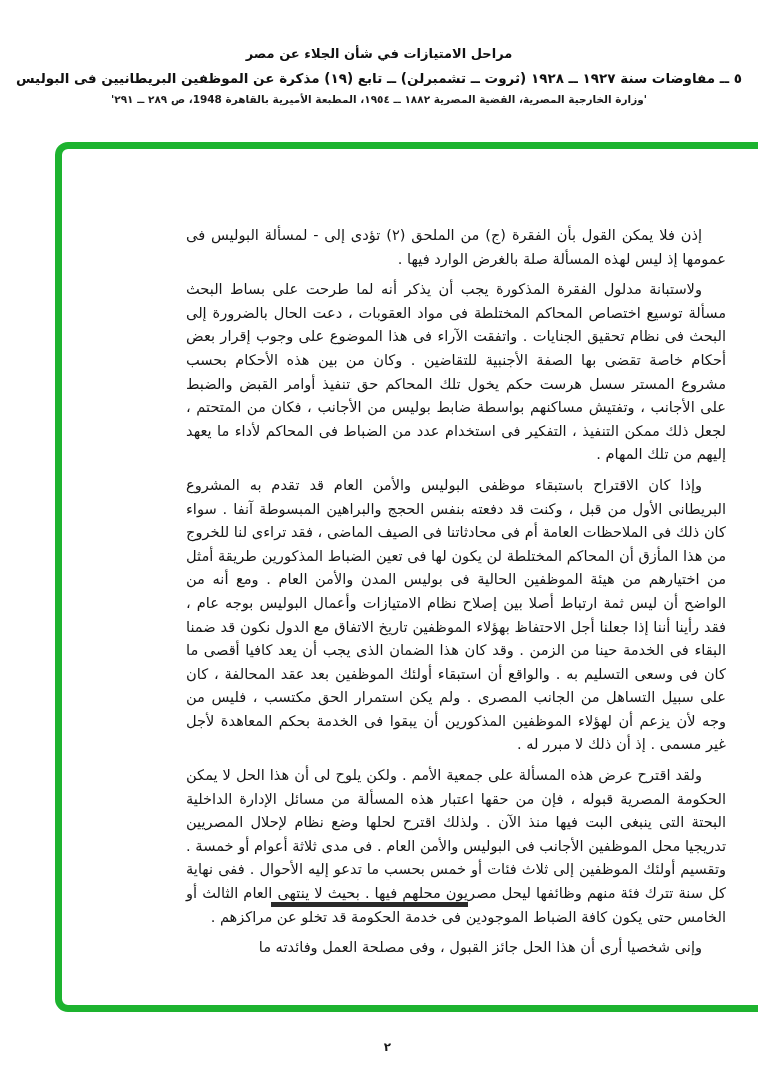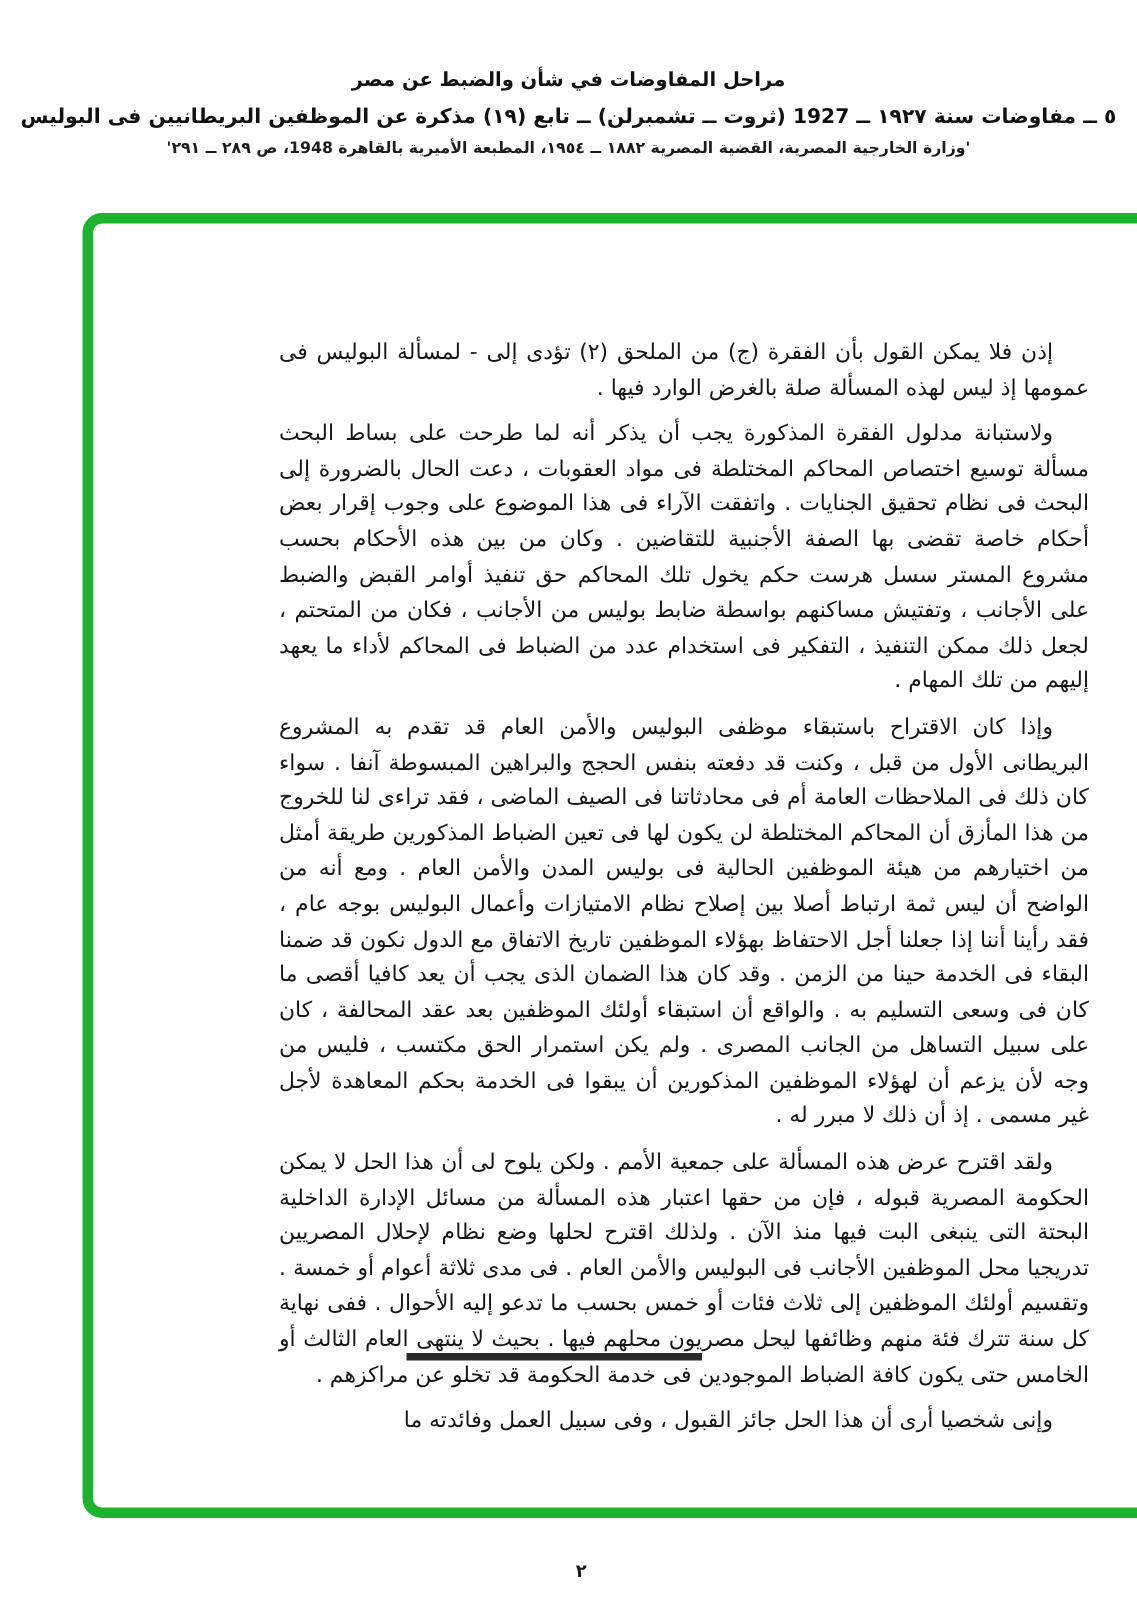--- a/index.html
+++ b/index.html
@@ -91,29 +91,29 @@
     text-align: center;
     font-size: 12px;
     font-weight: bold;
     color: #1a1a1a;
   }
 </style>
 </head>
 <body>
 
 <div class="doc-header">
-  <div class="h-line1">مراحل المفاوضات في شأن والضبط عن مصر</div>
-  <div class="h-line2">٥ ــ مفاوضات سنة ١٩٢٧ ــ 1927 (ثروت ــ تشمبرلن) ــ تابع (١٩) مذكرة عن الموظفين البريطانيين فى البوليس</div>
+  <div class="h-line1">مراحل الامتيازات في شأن الجلاء عن مصر</div>
+  <div class="h-line2">٥ ــ مفاوضات سنة ١٩٢٧ ــ ١٩٢٨ (ثروت ــ تشمبرلن) ــ تابع (١٩) مذكرة عن الموظفين البريطانيين فى البوليس</div>
   <div class="h-line3">'وزارة الخارجية المصرية، القضية المصرية ١٨٨٢ ــ ١٩٥٤، المطبعة الأميرية بالقاهرة 1948، ص ٢٨٩ ــ ٢٩١'</div>
 </div>
 
 <div class="annotation-frame" style="border-color: rgb(29, 179, 47);">
   <div class="scan-text">
     <p>إذن فلا يمكن القول بأن الفقرة (ج) من الملحق (٢) تؤدى إلى - لمسألة البوليس فى عمومها إذ ليس لهذه المسألة صلة بالغرض الوارد فيها .</p>
     <p>ولاستبانة مدلول الفقرة المذكورة يجب أن يذكر أنه لما طرحت على بساط البحث مسألة توسيع اختصاص المحاكم المختلطة فى مواد العقوبات ، دعت الحال بالضرورة إلى البحث فى نظام تحقيق الجنايات . واتفقت الآراء فى هذا الموضوع على وجوب إقرار بعض أحكام خاصة تقضى بها الصفة الأجنبية للتقاضين . وكان من بين هذه الأحكام بحسب مشروع المستر سسل هرست حكم يخول تلك المحاكم حق تنفيذ أوامر القبض والضبط على الأجانب ، وتفتيش مساكنهم بواسطة ضابط بوليس من الأجانب ، فكان من المتحتم ، لجعل ذلك ممكن التنفيذ ، التفكير فى استخدام عدد من الضباط فى المحاكم لأداء ما يعهد إليهم من تلك المهام .</p>
     <p>وإذا كان الاقتراح باستبقاء موظفى البوليس والأمن العام قد تقدم به المشروع البريطانى الأول من قبل ، وكنت قد دفعته بنفس الحجج والبراهين المبسوطة آنفا . سواء كان ذلك فى الملاحظات العامة أم فى محادثاتنا فى الصيف الماضى ، فقد تراءى لنا للخروج من هذا المأزق أن المحاكم المختلطة لن يكون لها فى تعين الضباط المذكورين طريقة أمثل من اختيارهم من هيئة الموظفين الحالية فى بوليس المدن والأمن العام . ومع أنه من الواضح أن ليس ثمة ارتباط أصلا بين إصلاح نظام الامتيازات وأعمال البوليس بوجه عام ، فقد رأينا أننا إذا جعلنا أجل الاحتفاظ بهؤلاء الموظفين تاريخ الاتفاق مع الدول نكون قد ضمنا البقاء فى الخدمة حينا من الزمن . وقد كان هذا الضمان الذى يجب أن يعد كافيا أقصى ما كان فى وسعى التسليم به . والواقع أن استبقاء أولئك الموظفين بعد عقد المحالفة ، كان على سبيل التساهل من الجانب المصرى . ولم يكن استمرار الحق مكتسب ، فليس من وجه لأن يزعم أن لهؤلاء الموظفين المذكورين أن يبقوا فى الخدمة بحكم المعاهدة لأجل غير مسمى . إذ أن ذلك لا مبرر له .</p>
     <p>ولقد اقترح عرض هذه المسألة على جمعية الأمم . ولكن يلوح لى أن هذا الحل لا يمكن الحكومة المصرية قبوله ، فإن من حقها اعتبار هذه المسألة من مسائل الإدارة الداخلية البحتة التى ينبغى البت فيها منذ الآن . ولذلك اقترح لحلها وضع نظام لإحلال المصريين تدريجيا محل الموظفين الأجانب فى البوليس والأمن العام . فى مدى ثلاثة أعوام أو خمسة . وتقسيم أولئك الموظفين إلى ثلاث فئات أو خمس بحسب ما تدعو إليه الأحوال . ففى نهاية كل سنة تترك فئة منهم وظائفها ليحل مصريون محلهم فيها . بحيث لا ينتهى العام الثالث أو الخامس حتى يكون كافة الضباط الموجودين فى خدمة الحكومة قد تخلو عن مراكزهم .</p>
-    <p>وإنى شخصيا أرى أن هذا الحل جائز القبول ، وفى سبيل العمل وفائدته ما</p>
+    <p>وإنى شخصيا أرى أن هذا الحل جائز القبول ، وفى مصلحة العمل وفائدته ما</p>
   </div>
   <div class="section-divider" style="background: rgb(43, 43, 43);"></div>
 </div>
 
 <div class="page-number">٢</div>
 
 </body></html>

